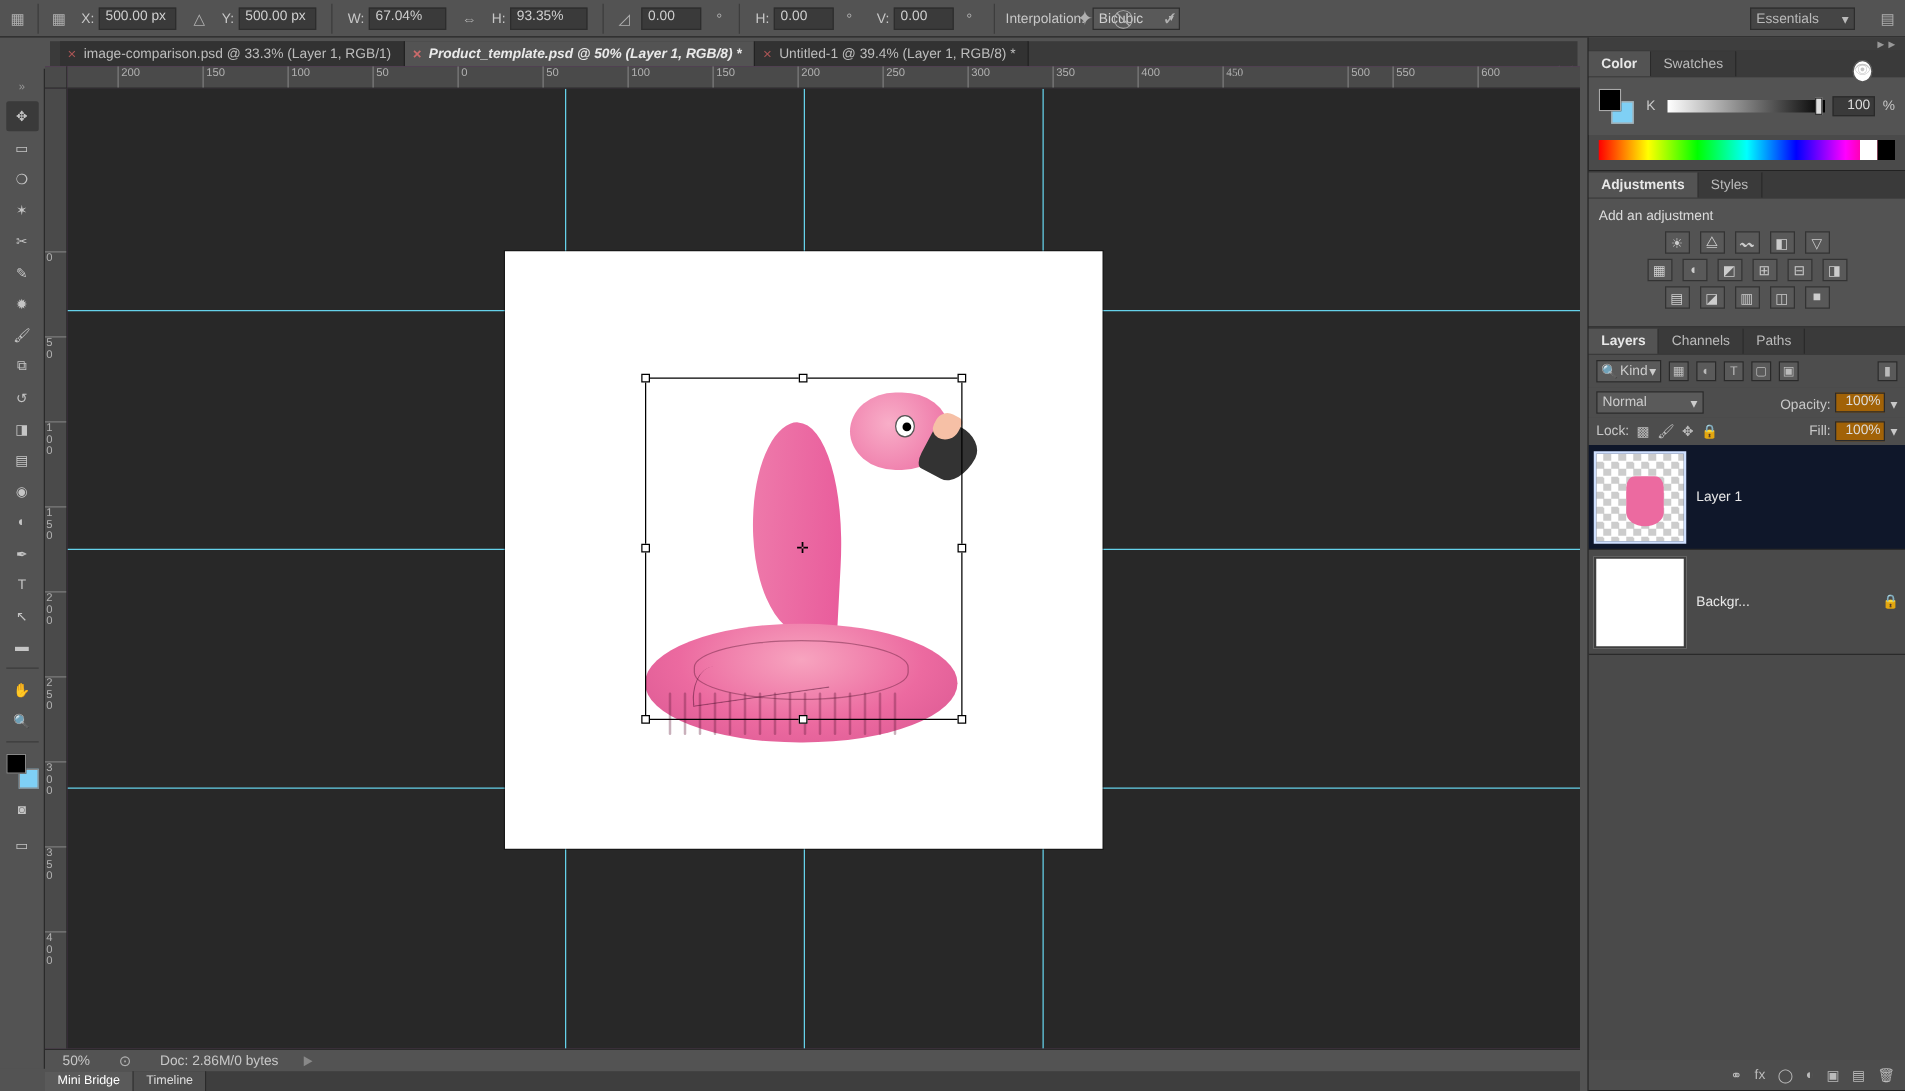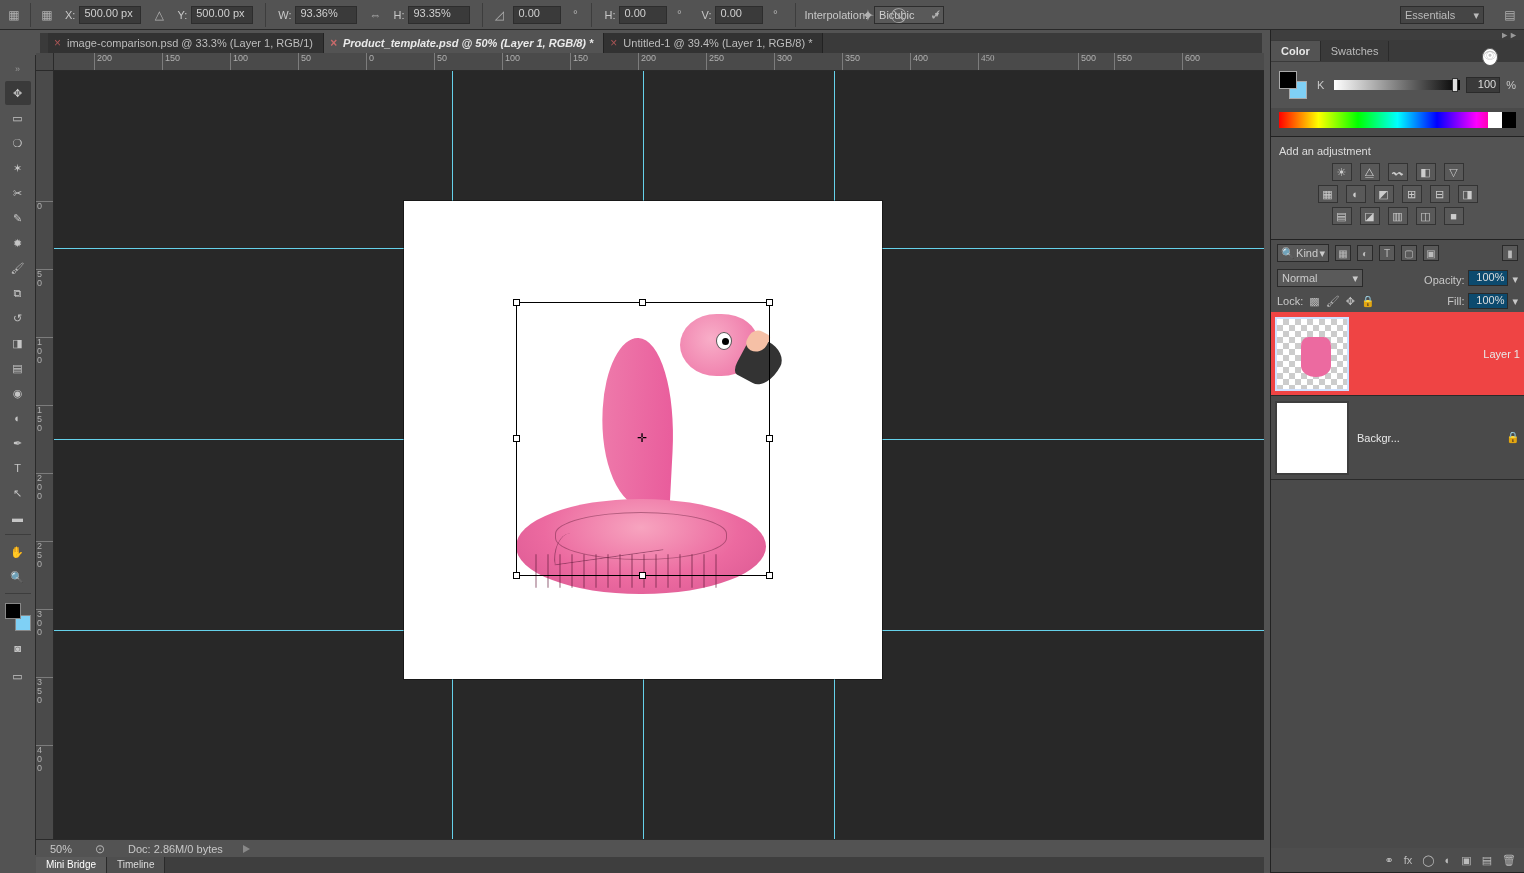--- a/index.html
+++ b/index.html
@@ -100,25 +100,25 @@
 
 .adjust-body { padding:6px 8px 10px; }
 .adj-row { display:flex; justify-content:center; gap:8px; margin:4px 0;}
 .adj-btn { width:20px; height:18px; background:#595959; border:1px solid #333; display:flex; align-items:center; justify-content:center; color:#ccc; font-size:11px;}
 .adj-label { color:#dcdcdc; font-size:11px; margin:2px 0 6px;}
 .layer-toolbar { display:flex; align-items:center; gap:6px; padding:4px 6px; background:#4d4d4d;}
 .kind-select { width:52px; height:18px; background:#5a5a5a; border:1px solid #2a2a2a; color:#ccc; font-size:10px; display:flex; align-items:center; justify-content:space-between; padding:0 3px;}
 .filter-ico { width:16px; height:16px; border:1px solid #2a2a2a; background:#5a5a5a; color:#bbb; display:flex; align-items:center; justify-content:center; font-size:10px;}
 .blend-row, .lock-row { display:flex; align-items:center; justify-content:space-between; padding:3px 6px; background:#4d4d4d;}
 .blend-select { width:86px; height:18px; background:#5a5a5a; border:1px solid #2a2a2a; color:#ccc; display:flex; align-items:center; justify-content:space-between; padding:0 4px;}
-.pct-input { width:40px; height:16px; background:#0c4a6e; border:1px solid #2a2a2a; color:#ddd; text-align:right; padding:0 3px;}
+.pct-input { width:40px; height:16px; background:#a16207; border:1px solid #2a2a2a; color:#ddd; text-align:right; padding:0 3px;}
 .lock-icons { display:flex; gap:6px; color:#bbb;}
 .layers-list { background:#4a4a4a; }
 .layer-row { display:flex; align-items:center; height:84px; border-bottom:1px solid #2a2a2a; padding:0 4px; gap:8px;}
-.layer-row.selected { background:#ef4444;justify-content:space-between;}
+.layer-row.selected { background:#0f172a;}
 .eye { width:16px; color:#c5c5c5; text-align:center;}
 .thumb { width:74px; height:74px; background:#fff; border:2px solid #3e3e3e;}
 .thumb.selected { border-color:#cfe0ff;}
 .thumb.checker { background: repeating-conic-gradient(#ccc 0 25%, #fff 0 50%) 0 0/12px 12px; position:relative;}
 .thumb.checker::after{ content:""; position:absolute; left:24px; top:18px; width:30px; height:40px; background:#ec6aa0; border-radius:14px 14px 30px 30px/18px 18px 22px 22px;}
 .layer-name { color:#e8e8e8;}
 .lock-mini { color:#bbb;}
 .layers-footer { height:24px; background:#4d4d4d; display:flex; align-items:center; justify-content:flex-end; gap:10px; padding:0 8px; color:#bbb;}
 
 </style>
@@ -134,21 +134,21 @@
     <span class="opt-input">500.00 px</span>
   </div>
   <span class="tiny-icon">△</span>
   <div class="opt-group">
     <span class="opt-label">Y:</span>
     <span class="opt-input">500.00 px</span>
   </div>
   <span class="opt-sep"></span>
   <div class="opt-group">
     <span class="opt-label">W:</span>
-    <span class="opt-input">93.36%</span>
+    <span class="opt-input">67.04%</span>
   </div>
   <span class="tiny-icon">⇔</span>
   <div class="opt-group">
     <span class="opt-label">H:</span>
     <span class="opt-input">93.35%</span>
   </div>
   <span class="opt-sep"></span>
   <span class="tiny-icon">◿</span>
   <span class="opt-input narrow">0.00</span>
   <span class="tiny-icon">°</span>
@@ -340,20 +340,24 @@
             <div class="slider-thumb"></div>
           </div>
         <span class="k-val">100</span>
         <span>%</span>
       </div>
     </div>
     <div class="spectrum"></div>
   </div>
 
   <div class="panel">
+    <div class="panel-tabs">
+      <div class="ptab active">Adjustments</div>
+      <div class="ptab">Styles</div>
+    </div>
     <div class="panel-body adjust-body">
       <div class="adj-label">Add an adjustment</div>
       <div class="adj-row">
         <div class="adj-btn">☀</div>
         <div class="adj-btn">⧋</div>
         <div class="adj-btn">〰</div>
         <div class="adj-btn">◧</div>
         <div class="adj-btn">▽</div>
       </div>
       <div class="adj-row">
@@ -368,20 +372,25 @@
         <div class="adj-btn">▤</div>
         <div class="adj-btn">◪</div>
         <div class="adj-btn">▥</div>
         <div class="adj-btn">◫</div>
         <div class="adj-btn">■</div>
       </div>
     </div>
   </div>
 
   <div class="panel" style="flex:1;display:flex;flex-direction:column">
+    <div class="panel-tabs">
+      <div class="ptab active">Layers</div>
+      <div class="ptab">Channels</div>
+      <div class="ptab">Paths</div>
+    </div>
     <div class="layer-toolbar">
       <div class="kind-select">
           <span>🔍</span>
           <span>Kind</span>
           <span class="tri">▾</span>
         </div>
       <div class="filter-ico">▦</div>
       <div class="filter-ico">◐</div>
       <div class="filter-ico">T</div>
       <div class="filter-ico">▢</div>

